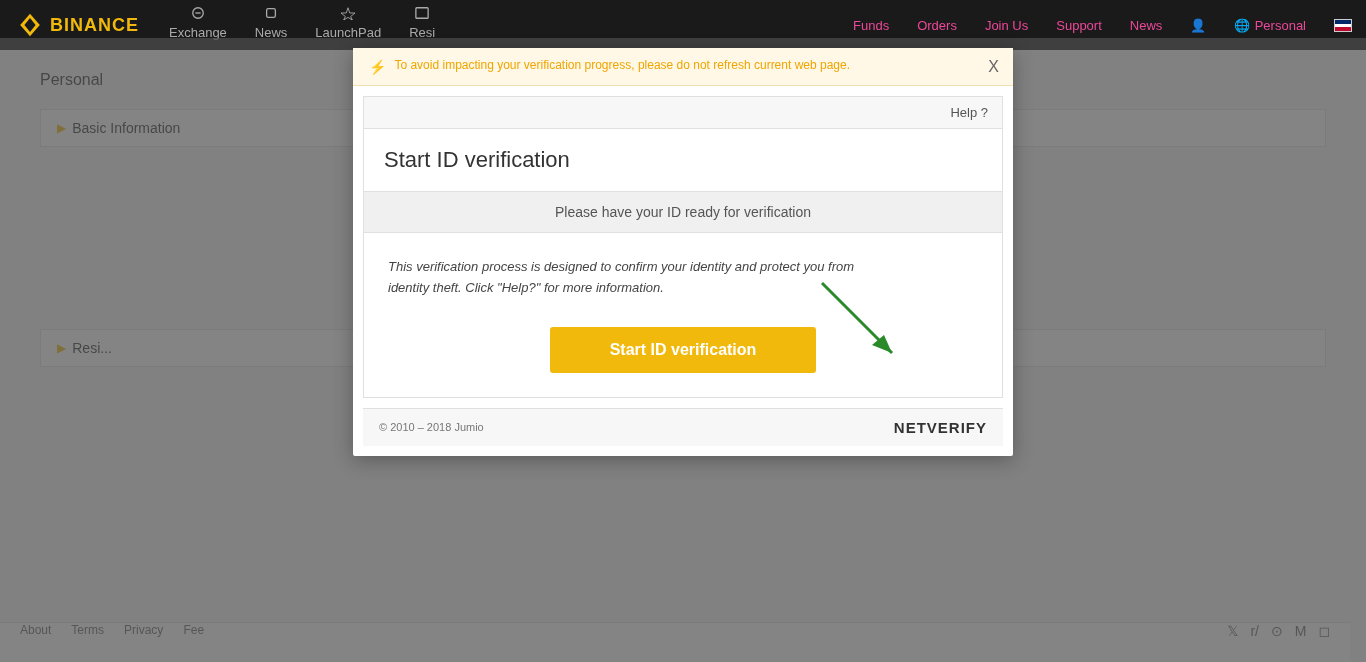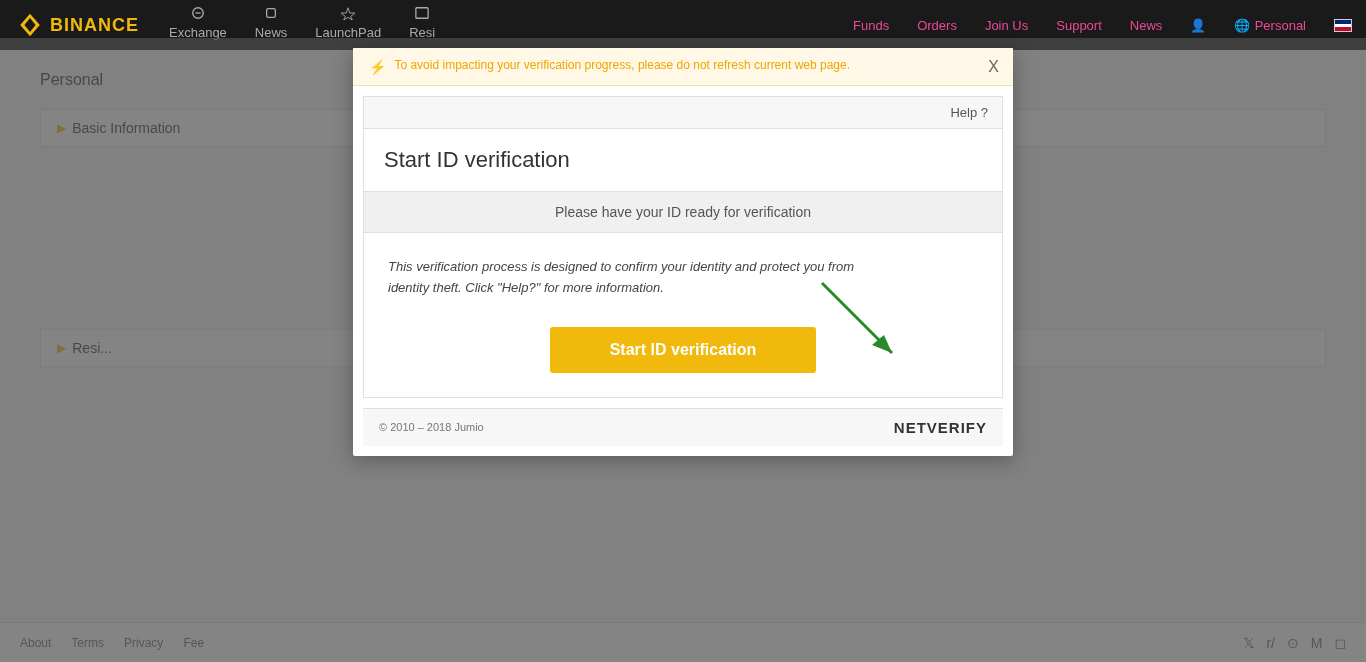--- a/index.html
+++ b/index.html
@@ -238,26 +238,26 @@
       font-weight: bold;
       color: #333;
       letter-spacing: 1px;
     }
 
     
     .site-footer {
       position: absolute;
       bottom: 0;
       left: 0;
-      right: 0;
+      right: 16px;
       height: 40px;
       background: #fff;
       border-top: 1px solid #e0e0e0;
       display: flex;
-      align-items: center;
+      align-items: flex-start;
       padding: 0 20px;
       gap: 20px;
       z-index: 2;
     }
     .footer-link {
       font-size: 12px;
       color: #666;
       cursor: pointer;
       text-decoration: none;
     }

